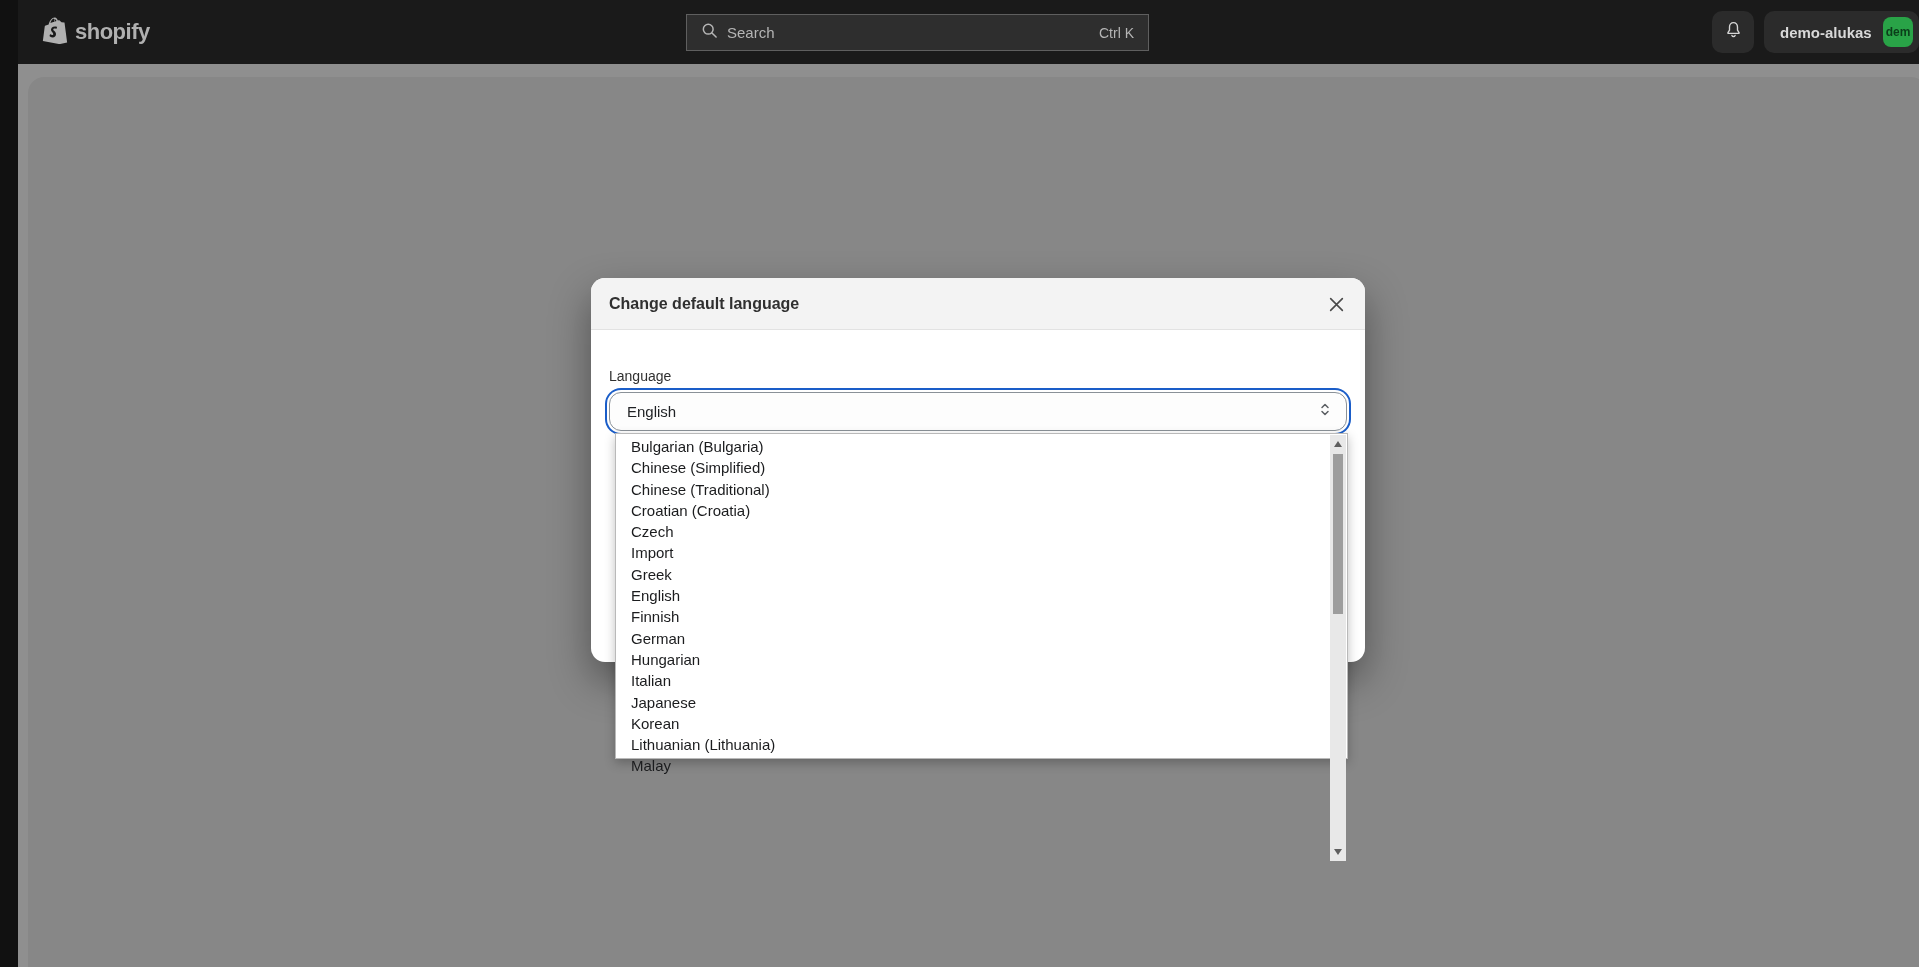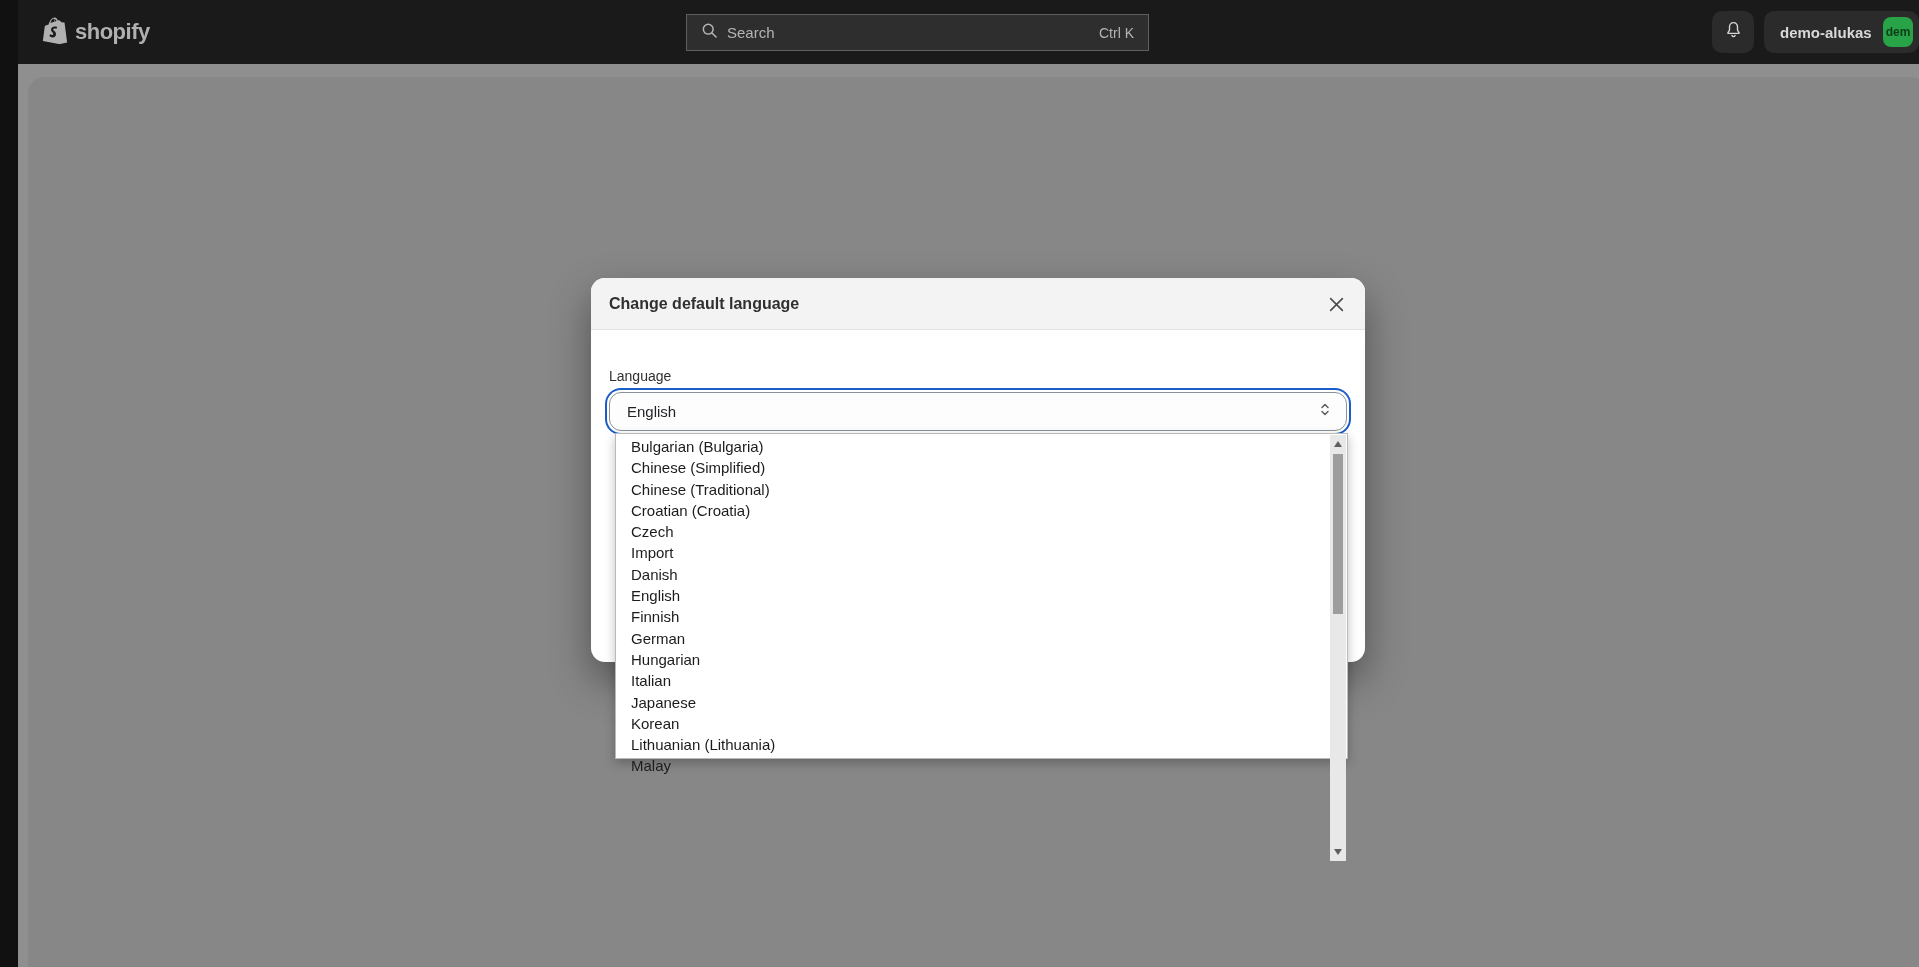--- a/index.html
+++ b/index.html
@@ -367,21 +367,21 @@
   </div>
 
   <div class="abs dropdown">
     <div class="dd-list" id="dd-list">
         <div class="dd-option">Bulgarian (Bulgaria)</div>
         <div class="dd-option">Chinese (Simplified)</div>
         <div class="dd-option">Chinese (Traditional)</div>
         <div class="dd-option">Croatian (Croatia)</div>
         <div class="dd-option">Czech</div>
         <div class="dd-option">Import</div>
-        <div class="dd-option">Danish</div>
+        <div class="dd-option">Greek</div>
         <div class="dd-option">English</div>
         <div class="dd-option">Finnish</div>
         <div class="dd-option">German</div>
         <div class="dd-option">Hungarian</div>
         <div class="dd-option">Italian</div>
         <div class="dd-option">Japanese</div>
         <div class="dd-option">Korean</div>
         <div class="dd-option">Lithuanian (Lithuania)</div>
         <div class="dd-option">Malay</div>
       </div>

